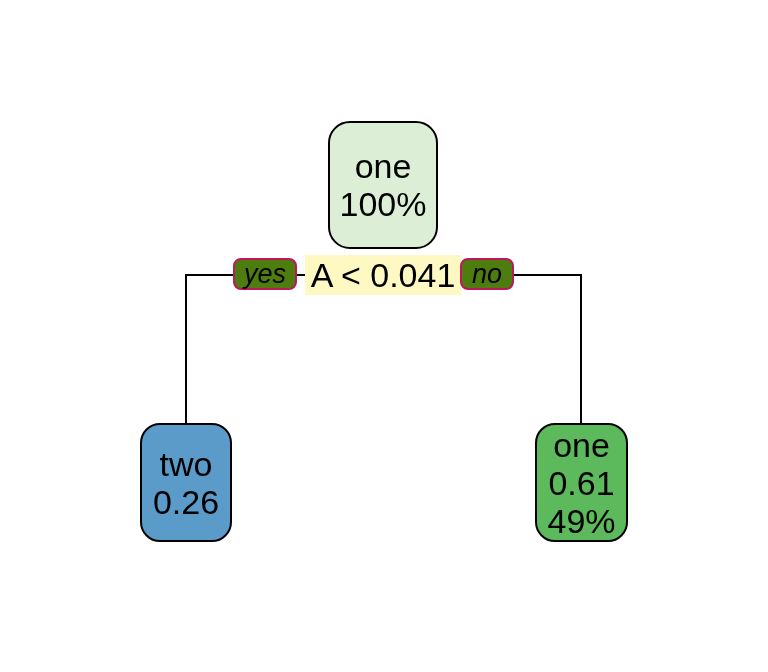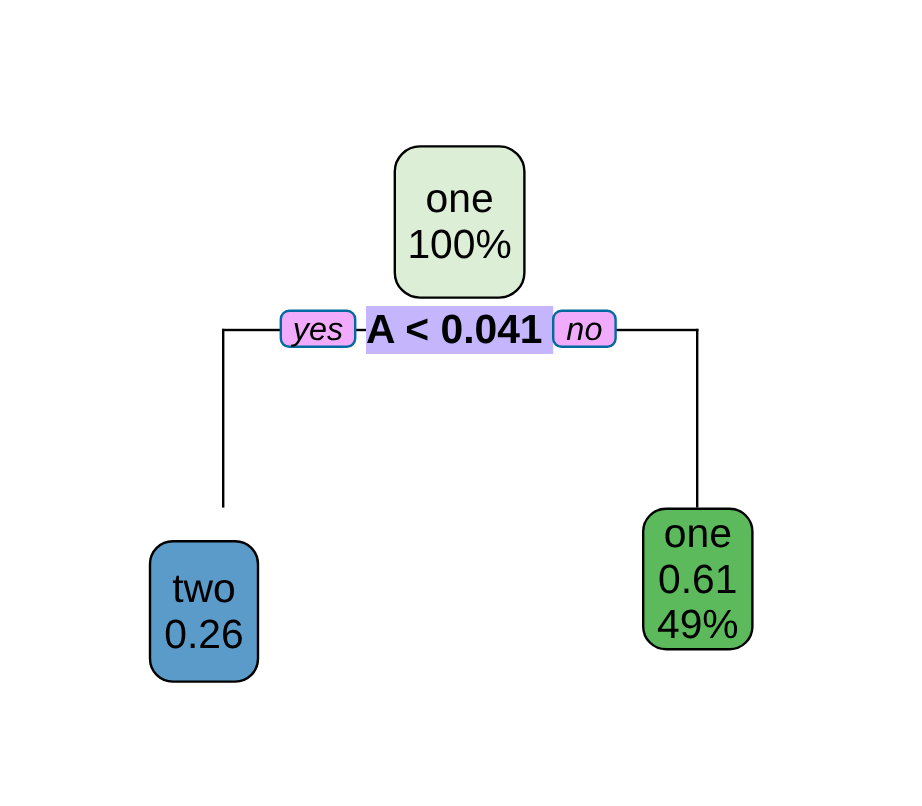--- a/index.html
+++ b/index.html
@@ -38,35 +38,36 @@
   .vline.right { left: 580px; }
 
   
   .split-label {
     position: absolute;
     left: 305px;
     top: 255px;
     width: 156px;
     height: 40px;
     line-height: 40px;
-    background: #c4b5fd;
+    background: #fef9c3;
+    text-align: center;
     font-size: 34px;
-    font-weight: bold;
+    font-weight: normal;
     z-index: 2;
     white-space: nowrap;
   }
 
   
   .edge-label {
     position: absolute;
     top: 258px;
     height: 28px;
     line-height: 28px;
-    background: #f0abfc;
-    border: 2px solid #0369a1;
+    background: #4d7c0f;
+    border: 2px solid #be185d;
     border-radius: 8px;
     text-align: center;
     font-size: 27px;
     font-style: italic;
     z-index: 3;
     box-sizing: content-box;
   }
   .edge-label.yes { left: 233px; width: 60px; }
   .edge-label.no  { left: 460px; width: 50px; }
 
@@ -87,25 +88,24 @@
     white-space: nowrap;
   }
   .node.root {
     left: 328px;
     top: 121px;
     width: 110px;
     height: 128px;
     border-radius: 22px;
   }
   .node.leaf-left {
-    left: 124px;
+    left: 140px;
     top: 423px;
     width: 92px;
     height: 119px;
-    margin-top: 27px;
   }
   .node.leaf-right {
     left: 535px;
     top: 423px;
     width: 93px;
     height: 119px;
   }
 </style>
 </head>
 <body>

